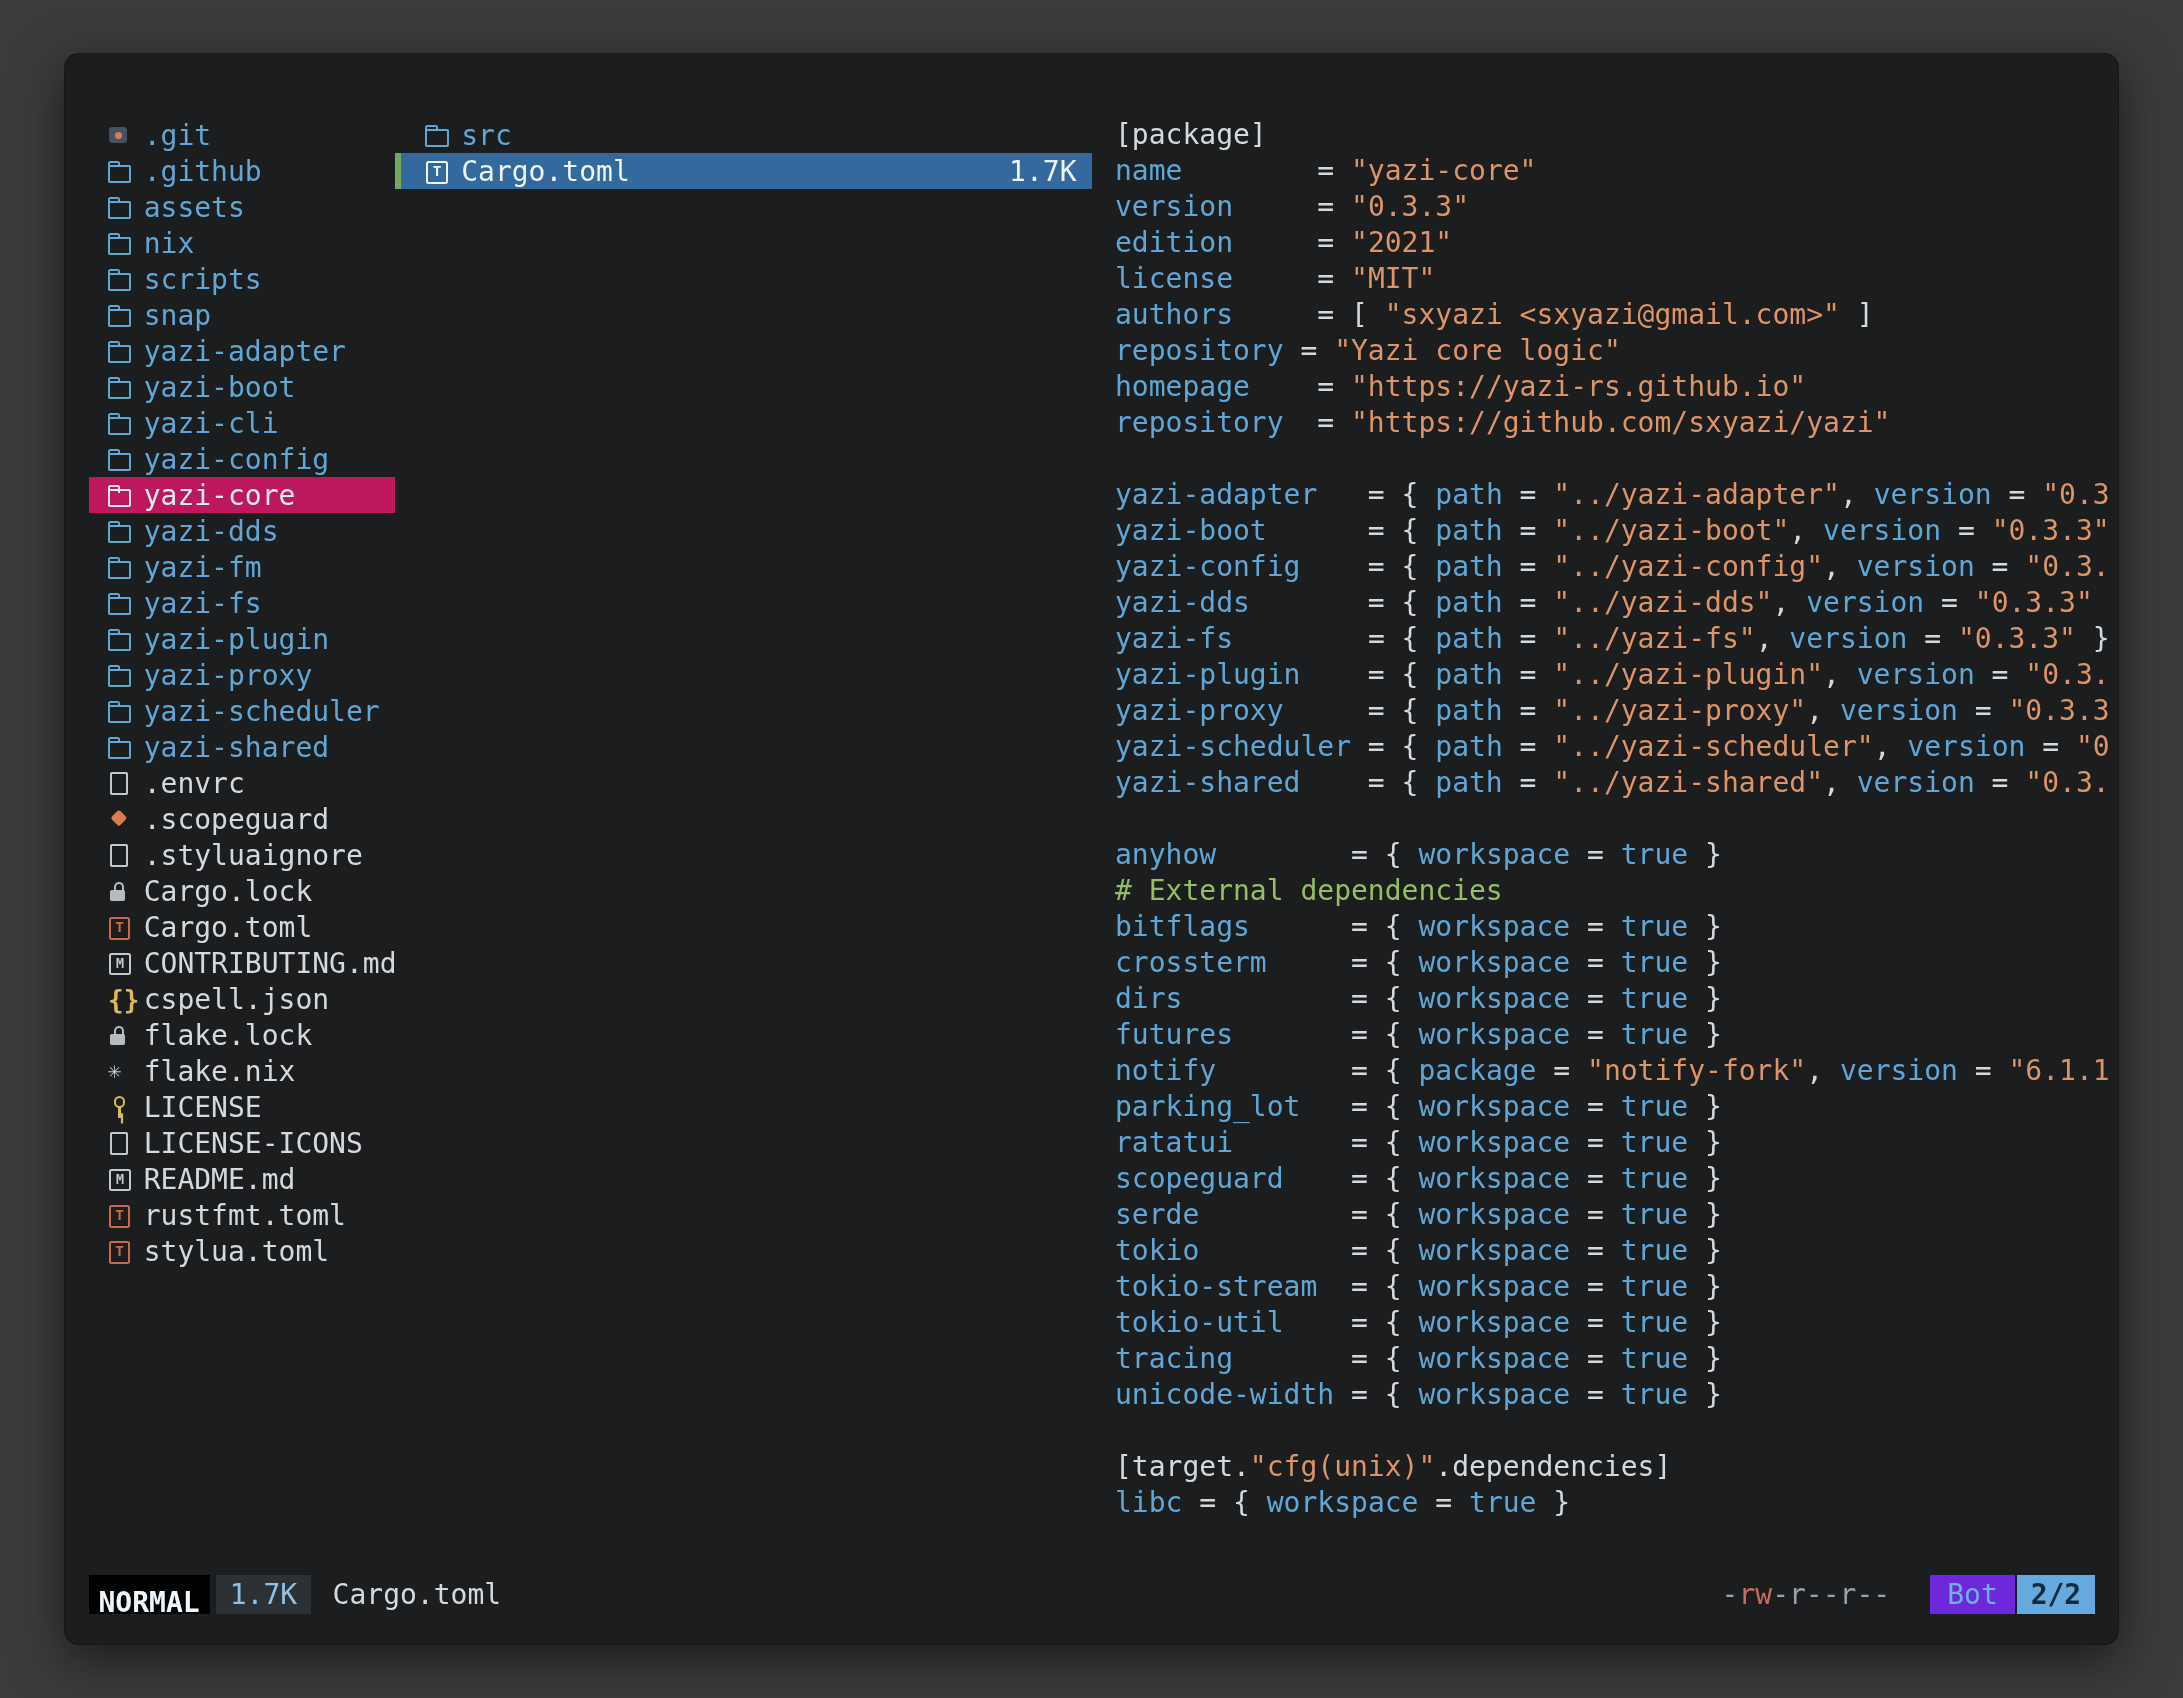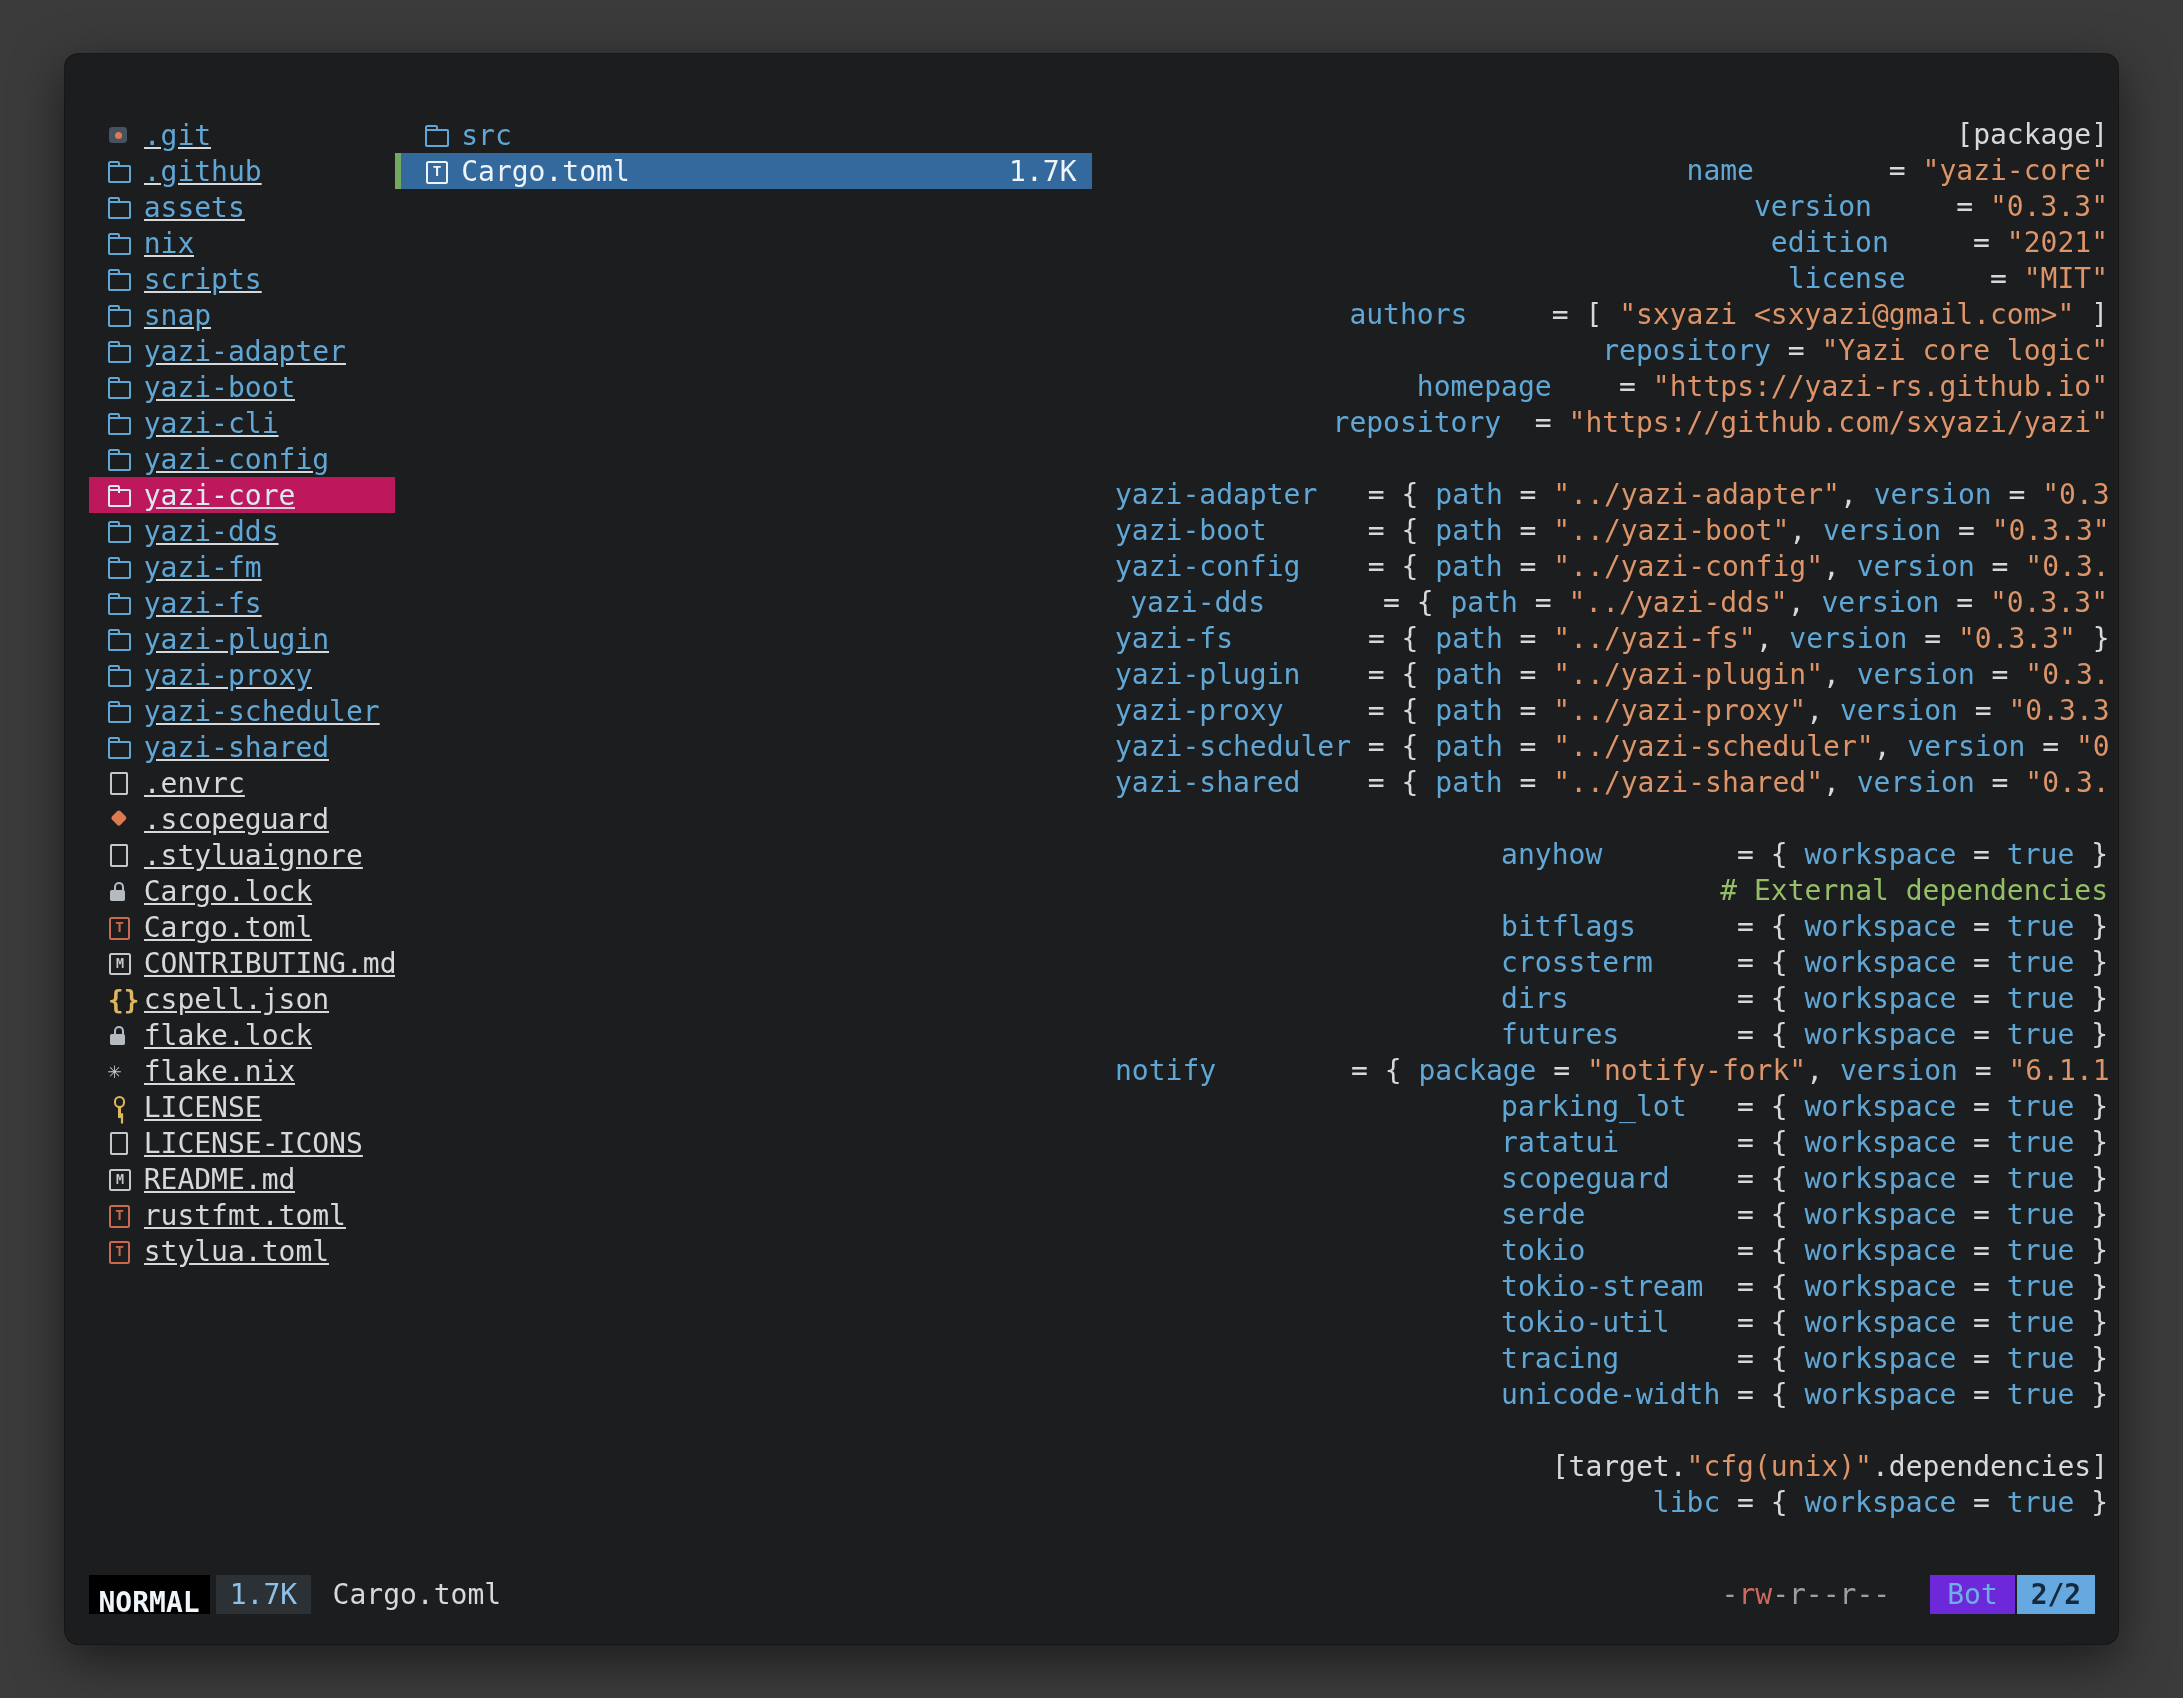--- a/index.html
+++ b/index.html
@@ -18,23 +18,23 @@
   html,body{width:2183px;height:1698px;overflow:hidden;}
   body{background:var(--bg-outer);font-family:"DejaVu Sans Mono",monospace;font-size:28px;color:var(--fg);}
   .window{
     position:absolute;inset:54px 65px;background:var(--bg);border-radius:13.4px;
     box-shadow:0 0 0 0.8px #121212, 0 15px 50px rgba(0,0,0,.55);
     display:flex;flex-direction:column;
     padding:63px 10px 30px 23.5px;overflow:hidden;
   }
   .panes{display:flex;flex:1 1 auto;overflow:hidden;}
   .pane{overflow:hidden;}
-  .pane-left{width:306px;flex:none;text-decoration:underline;}
+  .pane-left{width:306px;flex:none;}
   .pane-mid{width:697px;flex:none;text-align:center;}
-  .pane-right{flex:1 1 auto;margin-left:23.5px;text-align:right;}
+  .pane-right{flex:1 1 auto;margin-left:23.5px;}
 
   .row{display:flex;align-items:center;height:var(--rh);white-space:pre;}
   .pane-left .row{padding-left:18.5px;}
   .pane-mid .row{padding-left:30px;position:relative;}
   .row.dir{color:var(--blue);}
   .row.file{color:var(--fg);}
   .pane-left .row.selected{background:#be185d;color:#dbe9f7;}
   .pane-mid .row.selected{background:#33699c;color:#eef4fa;}
   .row .label{overflow:hidden;}
   .row .size{margin-left:auto;padding-right:15px;}

